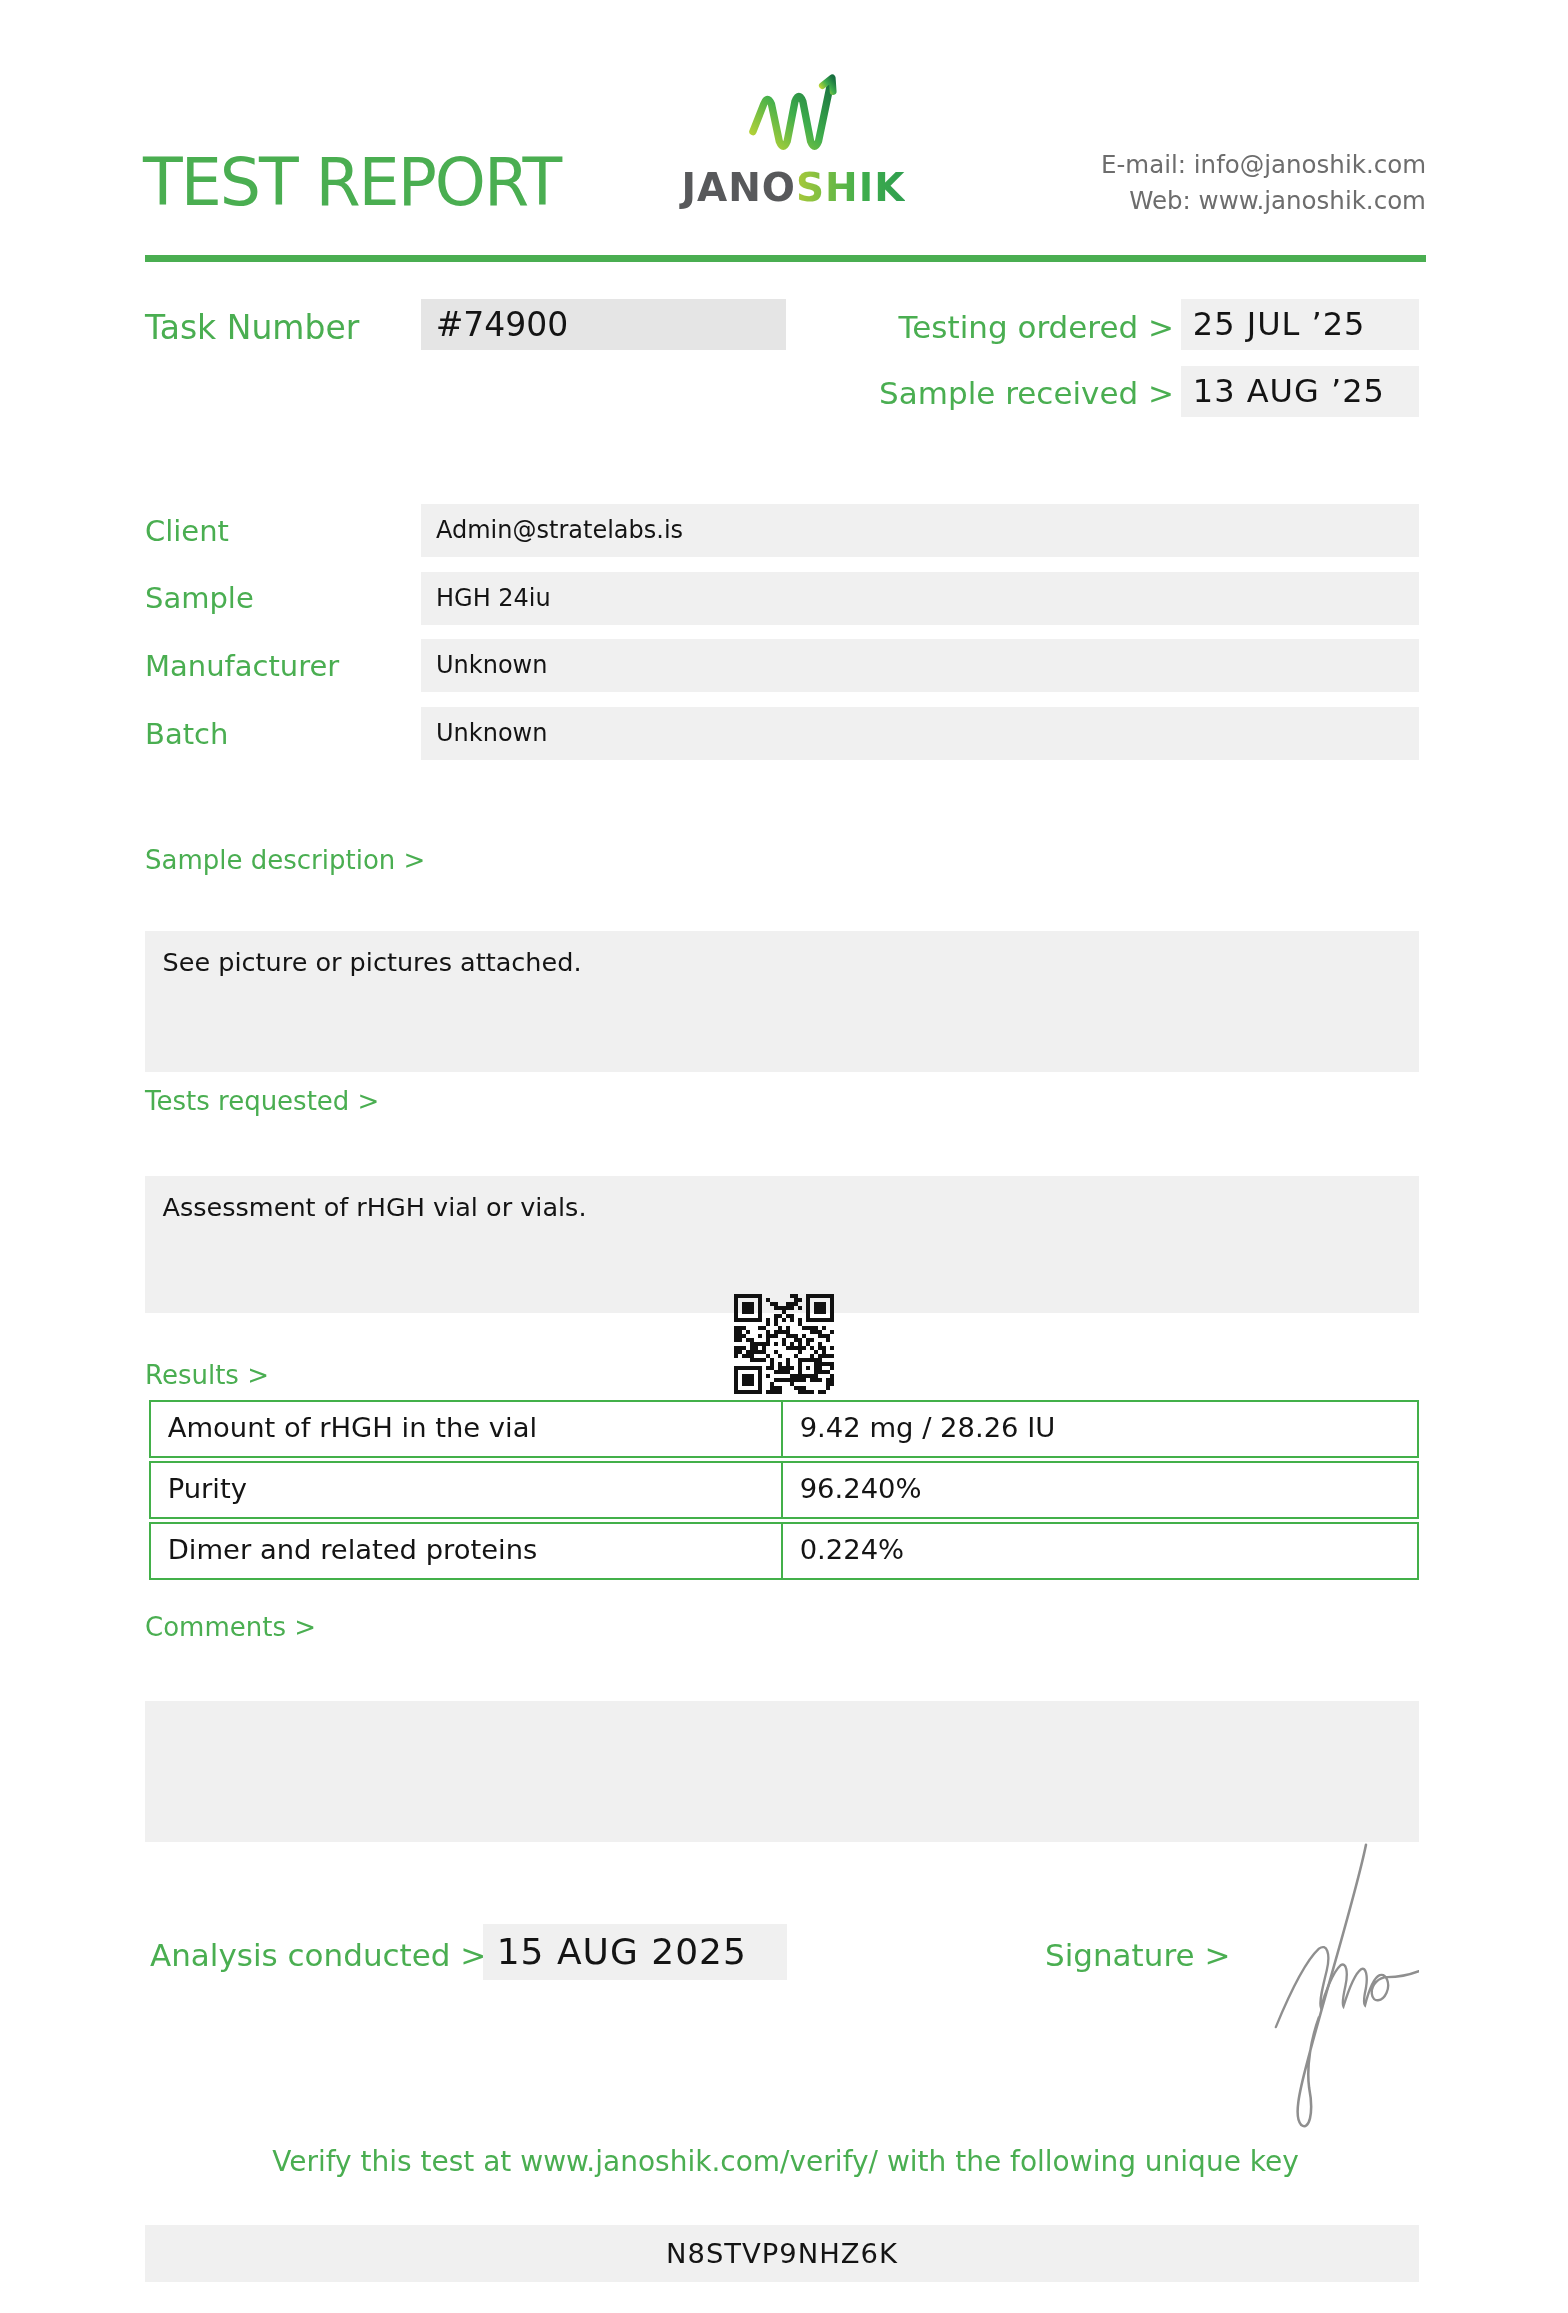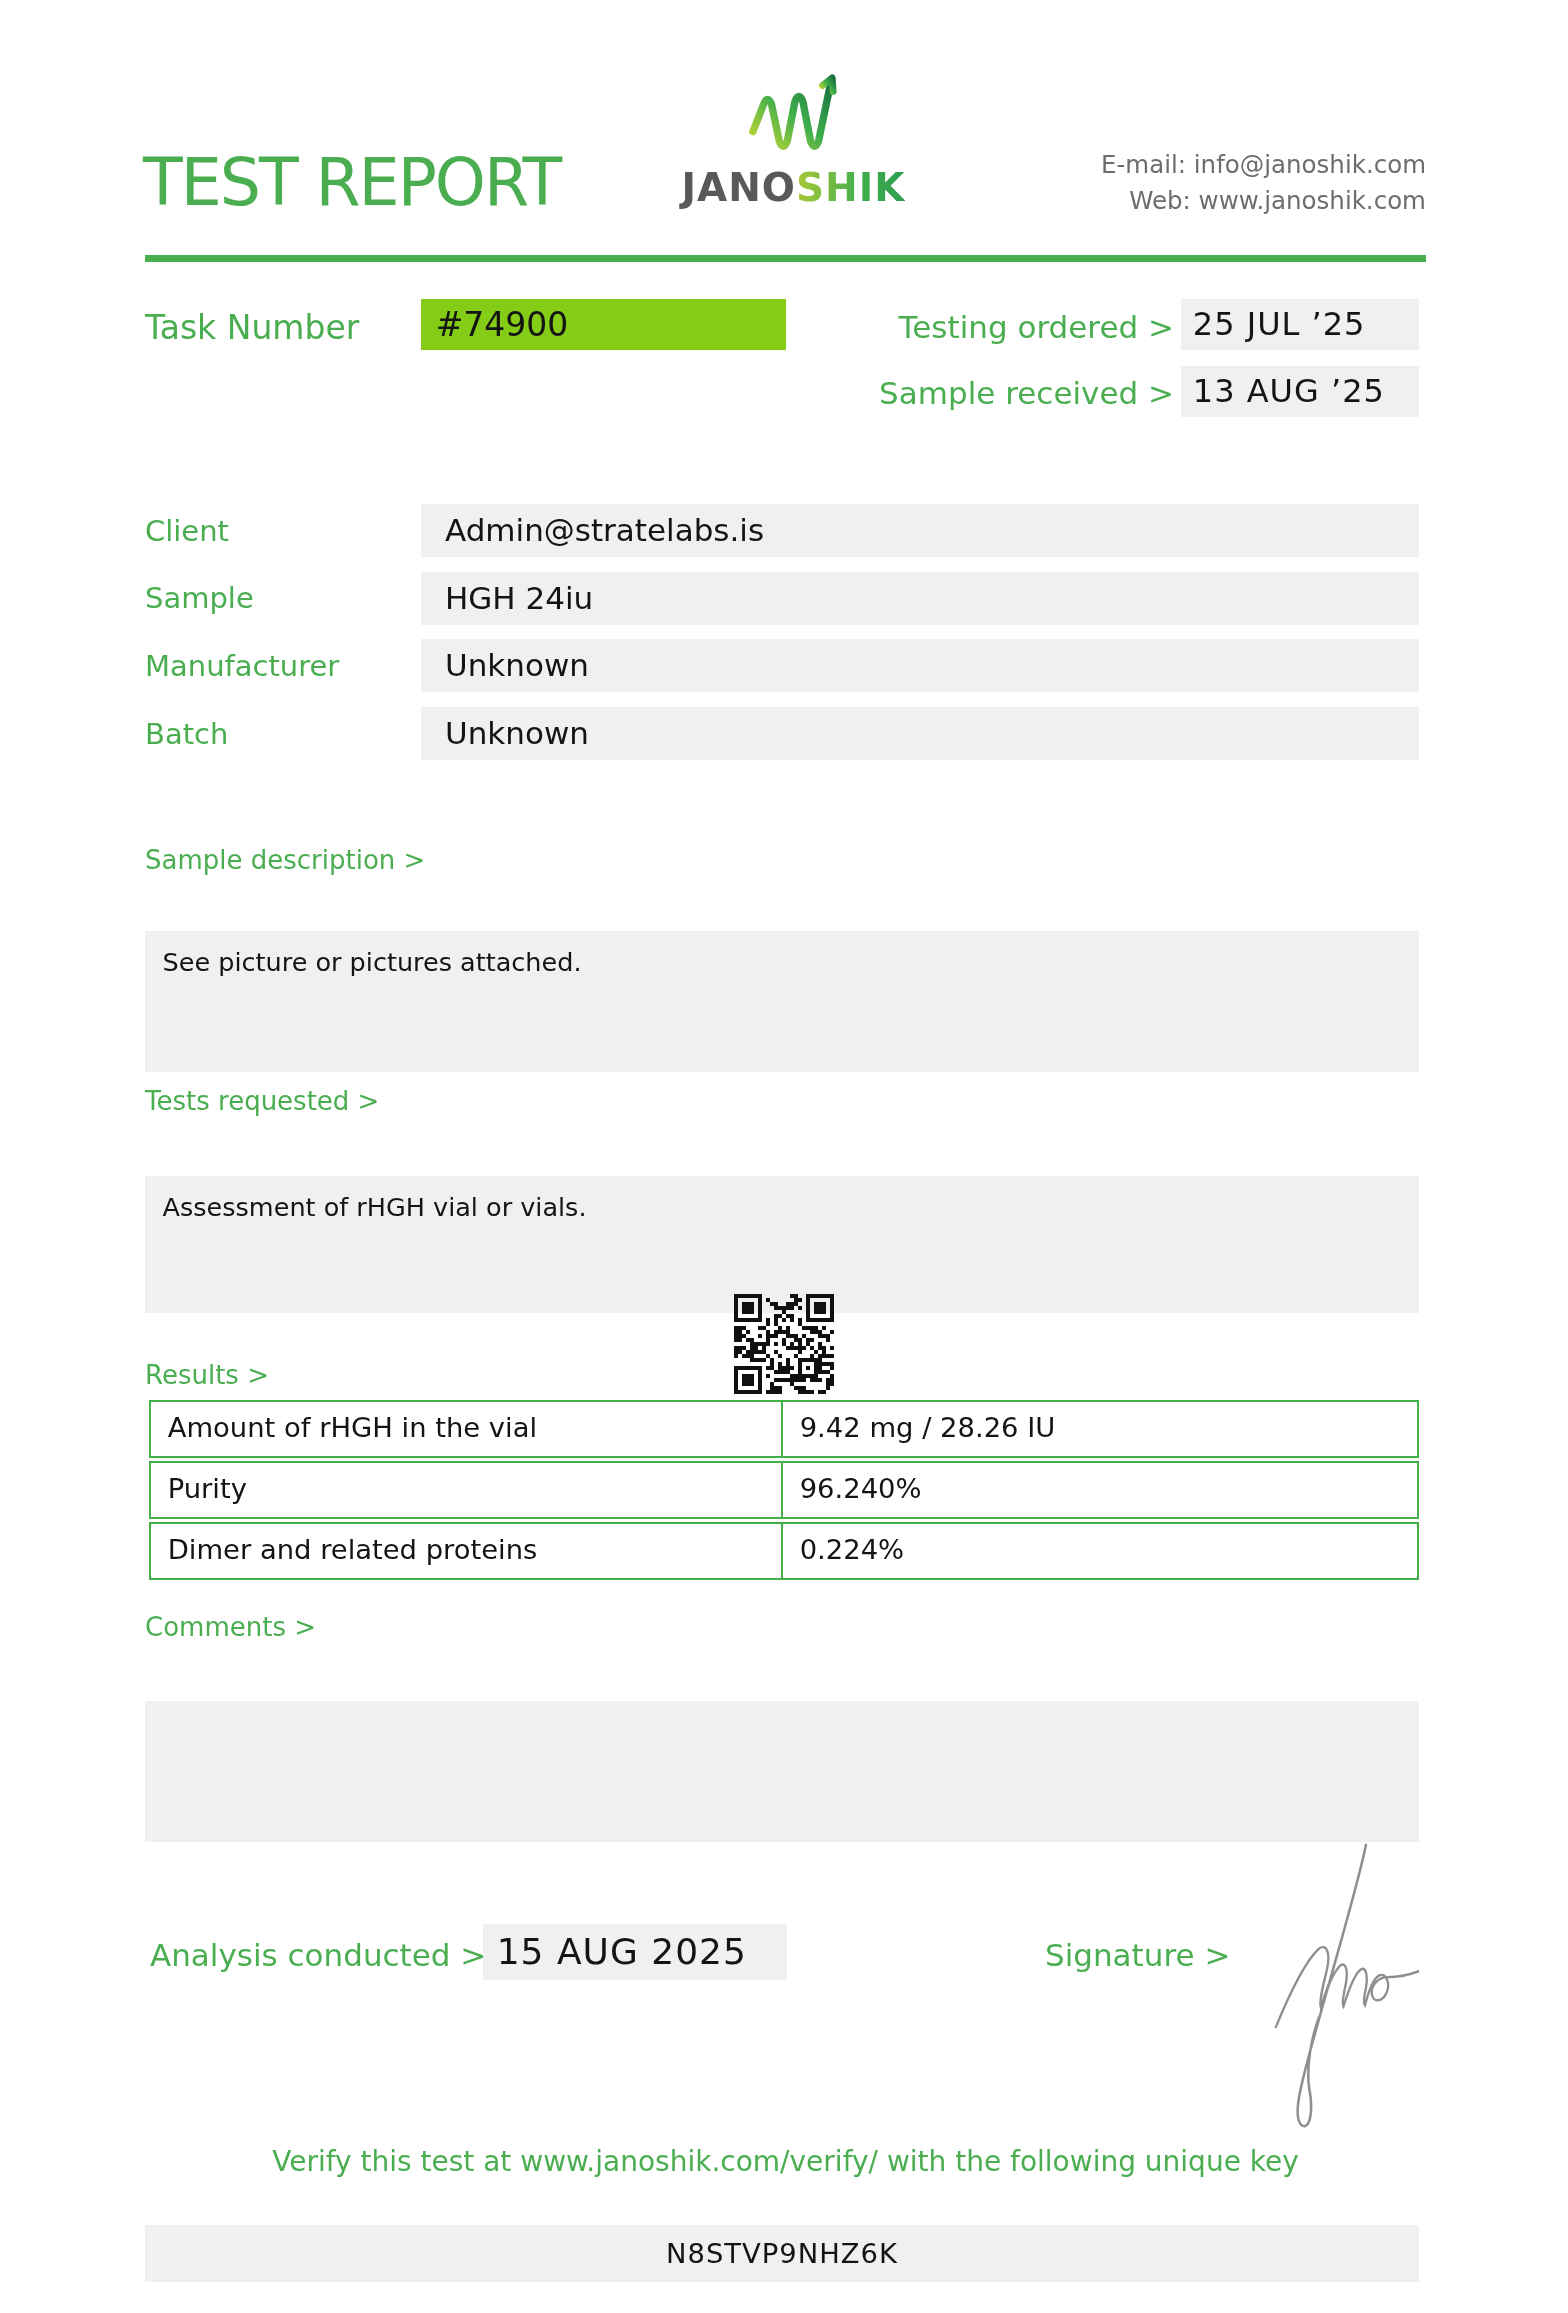--- a/index.html
+++ b/index.html
@@ -18,35 +18,35 @@
   .logo-text { font-size:39px; font-weight:600; letter-spacing:1px; margin-top:3.9px; white-space:nowrap; }
   .logo-jano { color:#58595b; }
   .logo-shik {
     background:linear-gradient(90deg,#a9c93a 0%,#3fae4c 60%,#2f9e4f 100%);
     -webkit-background-clip:text; background-clip:text; color:transparent;
   }
   .contacts { position:absolute; right:142px; top:147px; text-align:right; color:#6d6d6d; font-size:24.5px; line-height:36px; }
   .rule { position:absolute; left:145px; top:255px; width:1281px; height:6.9px; background:#4aae51; }
   
   .task-label { position:absolute; left:145px; top:308px; font-size:33px; font-weight:500; color:#4aae51; }
-  .task-box { position:absolute; left:421px; top:299px; width:365px; height:51px; background:#84cc16; }
+  .task-box { position:absolute; left:421px; top:299px; width:365px; height:51px; background:#e5e5e5; }
   .task-box span { display:block; font-size:33px; font-weight:500; line-height:51px; padding-left:14.7px; color:#141414; }
   .date-label { position:absolute; width:304px; text-align:right; font-size:31px; font-weight:500; color:#4aae51; left:870px; }
   .date-label.row1 { top:309px; }
   .date-label.row2 { top:375px; }
   .date-box { position:absolute; left:1181px; width:238px; height:51px; background:#f0f0f0; }
   .date-box.row1 { top:299px; }
   .date-box.row2 { top:366px; }
   .date-box span { display:block; font-size:32px; font-weight:500; line-height:51px; padding-left:11.8px; letter-spacing:1px; color:#141414; white-space:nowrap; }
   
   .info-rows { position:absolute; left:145px; top:504px; width:1274px; }
   .info-row { display:flex; align-items:center; height:53px; margin-bottom:14.7px; }
   .info-row .lbl { width:276px; font-size:29px; font-weight:500; color:#4aae51; }
   .info-row .box { flex:1; height:53px; background:#f0f0f0; }
-  .info-row .box span { display:block; font-size:31px; font-weight:500; line-height:53px; padding-left:24px; color:#141414; }
+  .info-row .box span { display:block; font-size:24px; font-weight:500; line-height:53px; padding-left:15px; color:#141414; }
   
   .sec-heading { position:absolute; left:145px; font-size:26px; font-weight:500; color:#4aae51; }
   .sec-box { position:absolute; left:145px; width:1274px; background:#f0f0f0;margin-top:19px; }
   .sec-box span { display:block; padding:15.7px 17.6px; font-size:25.5px; font-weight:500; color:#141414; }
   .h-desc { top:845px; }  .b-desc { top:912px; height:141px; }
   .h-tests { top:1086px; } .b-tests { top:1157px; height:137px; }
   .h-results { top:1360px; }
   .h-comments { top:1612px; } .b-comments { top:1682px; height:141px; }
   .qr { position:absolute; left:734px; top:1294px; width:100px; height:100px; }
   

